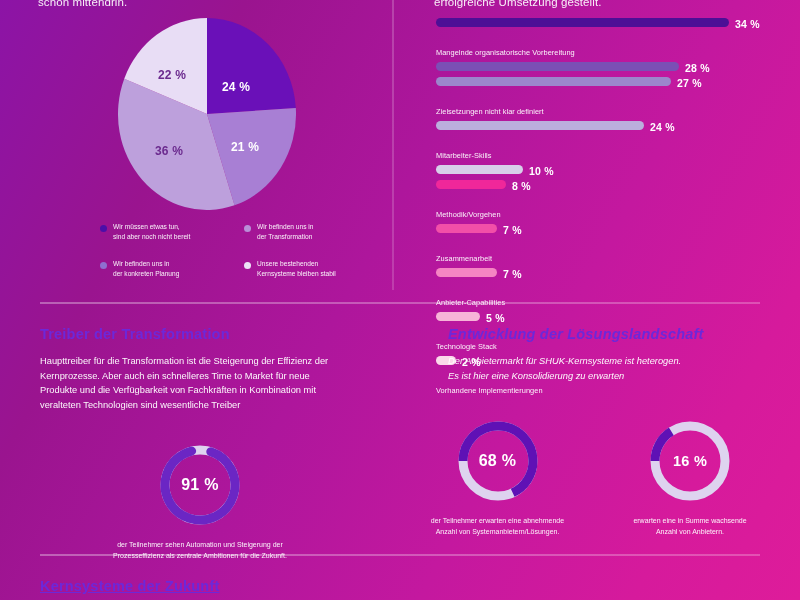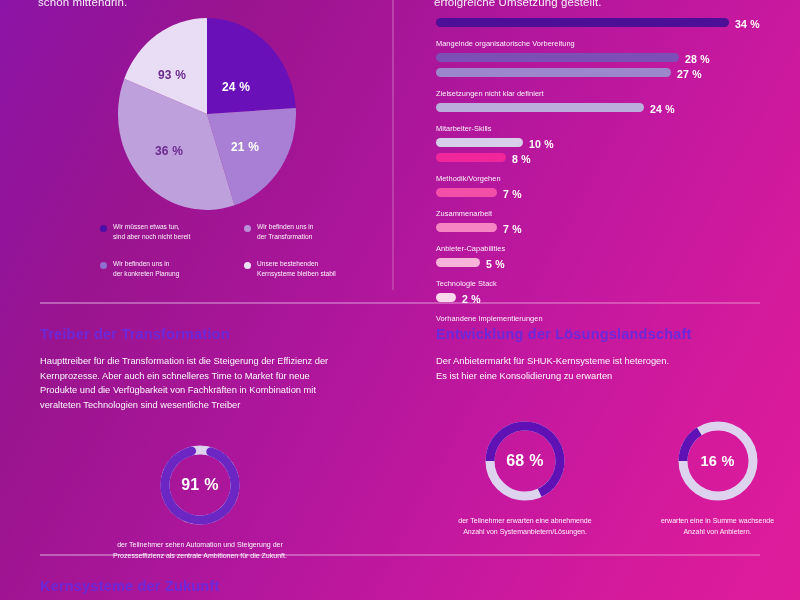--- a/index.html
+++ b/index.html
@@ -92,21 +92,21 @@
     font-size: 10.5px;
     font-weight: bold;
     color: #ffffff;
     margin-left: 6px;
     white-space: nowrap;
     letter-spacing: .2px;
   }
   .bar-label {
     font-size: 7.4px;
     color: rgba(255,255,255,0.95);
-    margin-top: 11px;
+    margin-top: 20px;
     letter-spacing: .05px;
   }
 
   
   .section { position: absolute; }
   .sec-title {
     font-size: 14.5px;
     font-weight: bold;
     color: #6d28d9;
     letter-spacing: .2px;
@@ -114,21 +114,21 @@
   }
   .sec-body {
     font-size: 9.3px;
     line-height: 14.6px;
     color: rgba(255,255,255,0.97);
     margin: 0;
     white-space: pre-line;
   }
 
   #sec-left  { left: 40px;  top: 326px; width: 330px; }
-  #sec-right { left: 436px; top: 326px; width: 340px; }
+  #sec-right { left: 448px; top: 326px; width: 340px; font-style: italic; }
 
   
   .donut-row { position: absolute; display: flex; }
   .donut-block { display: flex; flex-direction: column; align-items: center; }
   .donut { position: relative; }
   .donut svg { display: block; transform: rotate(-90deg); }
   .donut-value {
     position: absolute; inset: 0;
     display: flex; align-items: center; justify-content: center;
     font-size: 16px; font-weight: bold; color: #ffffff;
@@ -138,25 +138,25 @@
   .donut-caption {
     margin-top: 12px;
     font-size: 7px;
     line-height: 10.5px;
     text-align: center;
     color: rgba(255,255,255,0.95);
     white-space: pre-line;
   }
 
   #donut-left { left: 0; top: 442px; width: 400px; justify-content: center; }
-  #donut-right { left: 425px; top: 418px; width: 360px; justify-content: space-between; }
+  #donut-right { left: 410px; top: 418px; width: 360px; justify-content: center; }
 
   
   #sec-bottom { left: 40px; top: 578px; width: 400px; }
-  #sec-bottom .sec-title { margin: 0; }
+  #sec-bottom .sec-title { margin: 0; text-decoration: underline; }
 </style>
 </head>
 <body>
 
 <div class="page">
 
   <div class="cut-text left">schon mittendrin.</div>
   <div class="cut-text right">erfolgreiche Umsetzung gestellt.</div>
 
   <div class="v-divider"></div>
@@ -166,21 +166,21 @@
   <div class="pie-wrap">
     <svg class="pie-svg" viewBox="0 0 100 100" preserveAspectRatio="none" id="pie-svg">
         <path d="M 50 50 L 50 0 A 50 50 0 0 1 99.90133642141357 46.86047402353432 Z" fill="#6a10b8"></path>
         <path d="M 50 50 L 99.90133642141357 46.86047402353432 A 50 50 0 0 1 65.45084971874738 97.55282581475768 Z" fill="#a87fd4"></path>
         <path d="M 50 50 L 65.45084971874738 97.55282581475768 A 50 50 0 0 1 3.5111757055874193 31.593772365766128 Z" fill="#bda0dc"></path>
         <path d="M 50 50 L 3.5111757055874193 31.593772365766128 A 50 50 0 0 1 49.99999999999999 0 Z" fill="#e8ddf5"></path>
       </svg>
     <div class="pie-label" id="pie-lbl-0" style="left:104px; top:62px;">24 %</div>
     <div class="pie-label" id="pie-lbl-1" style="left:113px; top:122px;">21 %</div>
     <div class="pie-label dark" id="pie-lbl-2" style="left:37px; top:126px;">36 %</div>
-    <div class="pie-label dark" id="pie-lbl-3" style="left:40px; top:50px;">93 %</div>
+    <div class="pie-label dark" id="pie-lbl-3" style="left:40px; top:50px;">22 %</div>
   </div>
 
   <div class="legend">
     <div class="legend-item">
       <span class="legend-dot" style="background:#4b0fa8"></span>
       <span class="legend-text">Wir müssen etwas tun,
 sind aber noch nicht bereit</span>
     </div>
     <div class="legend-item">
       <span class="legend-dot" style="background:#b98fd8"></span>

